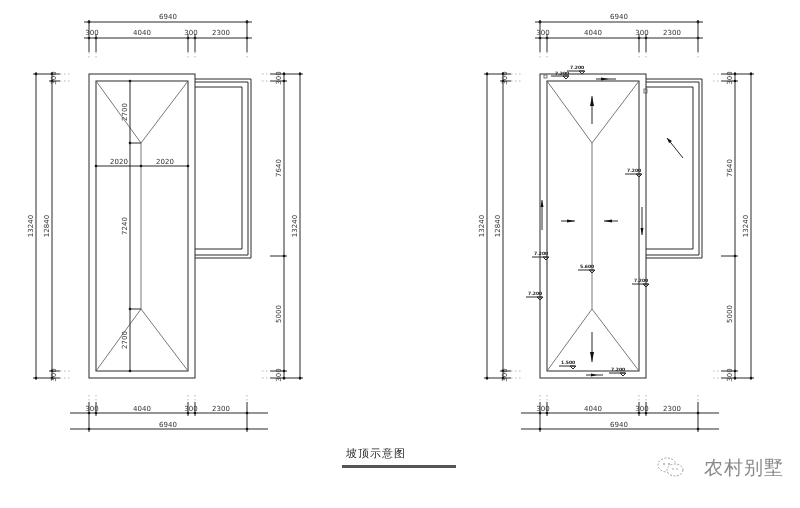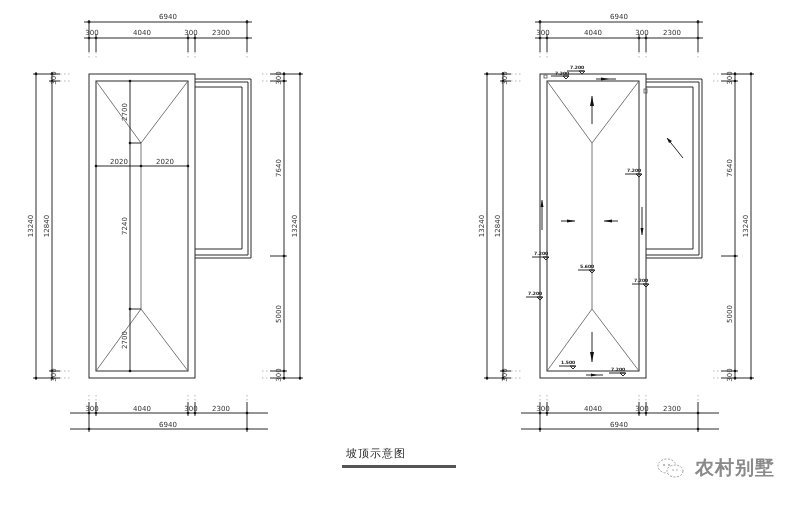--- a/index.html
+++ b/index.html
@@ -8,21 +8,21 @@
   #canvas { position: absolute; left: 0; top: 0; }
   .ln { stroke: #2a2a2a; stroke-width: 1; fill: none; }
   .thin { stroke: #555; stroke-width: 0.8; fill: none; }
   .ext { stroke: #9a9a9a; stroke-width: 0.7; fill: none; stroke-dasharray: 1.5 2.5; }
   .dot { fill: #111; }
   .dim { font-family: "DejaVu Sans", sans-serif; font-size: 7px; fill: #333; }
   .elev { font-family: "DejaVu Sans", sans-serif; font-size: 4.5px; fill: #222; font-weight: bold; }
   .caption { position: absolute; left: 346px; top: 446px; font-size: 11px; color: #222;
              font-family: "DejaVu Serif", serif; letter-spacing: 1px; }
   .caption-bar { position: absolute; left: 342px; top: 465px; width: 114px; height: 3px; background: #555; }
-  .watermark { position: absolute; left: 656px; top: 455px; display: flex; align-items: center; gap: 9px; font-weight: bold; }
+  .watermark { position: absolute; left: 656px; top: 455px; display: flex; gap: 18px; }
   .watermark-text { font-size: 19px; color: #8a8a8a; font-family: "DejaVu Serif", serif; letter-spacing: 1px; }
 </style>
 </head>
 <body>
 
 <svg id="canvas" width="800" height="508" viewBox="0 0 800 508" xmlns="http://www.w3.org/2000/svg">
 
   <g>
 
     <g>

